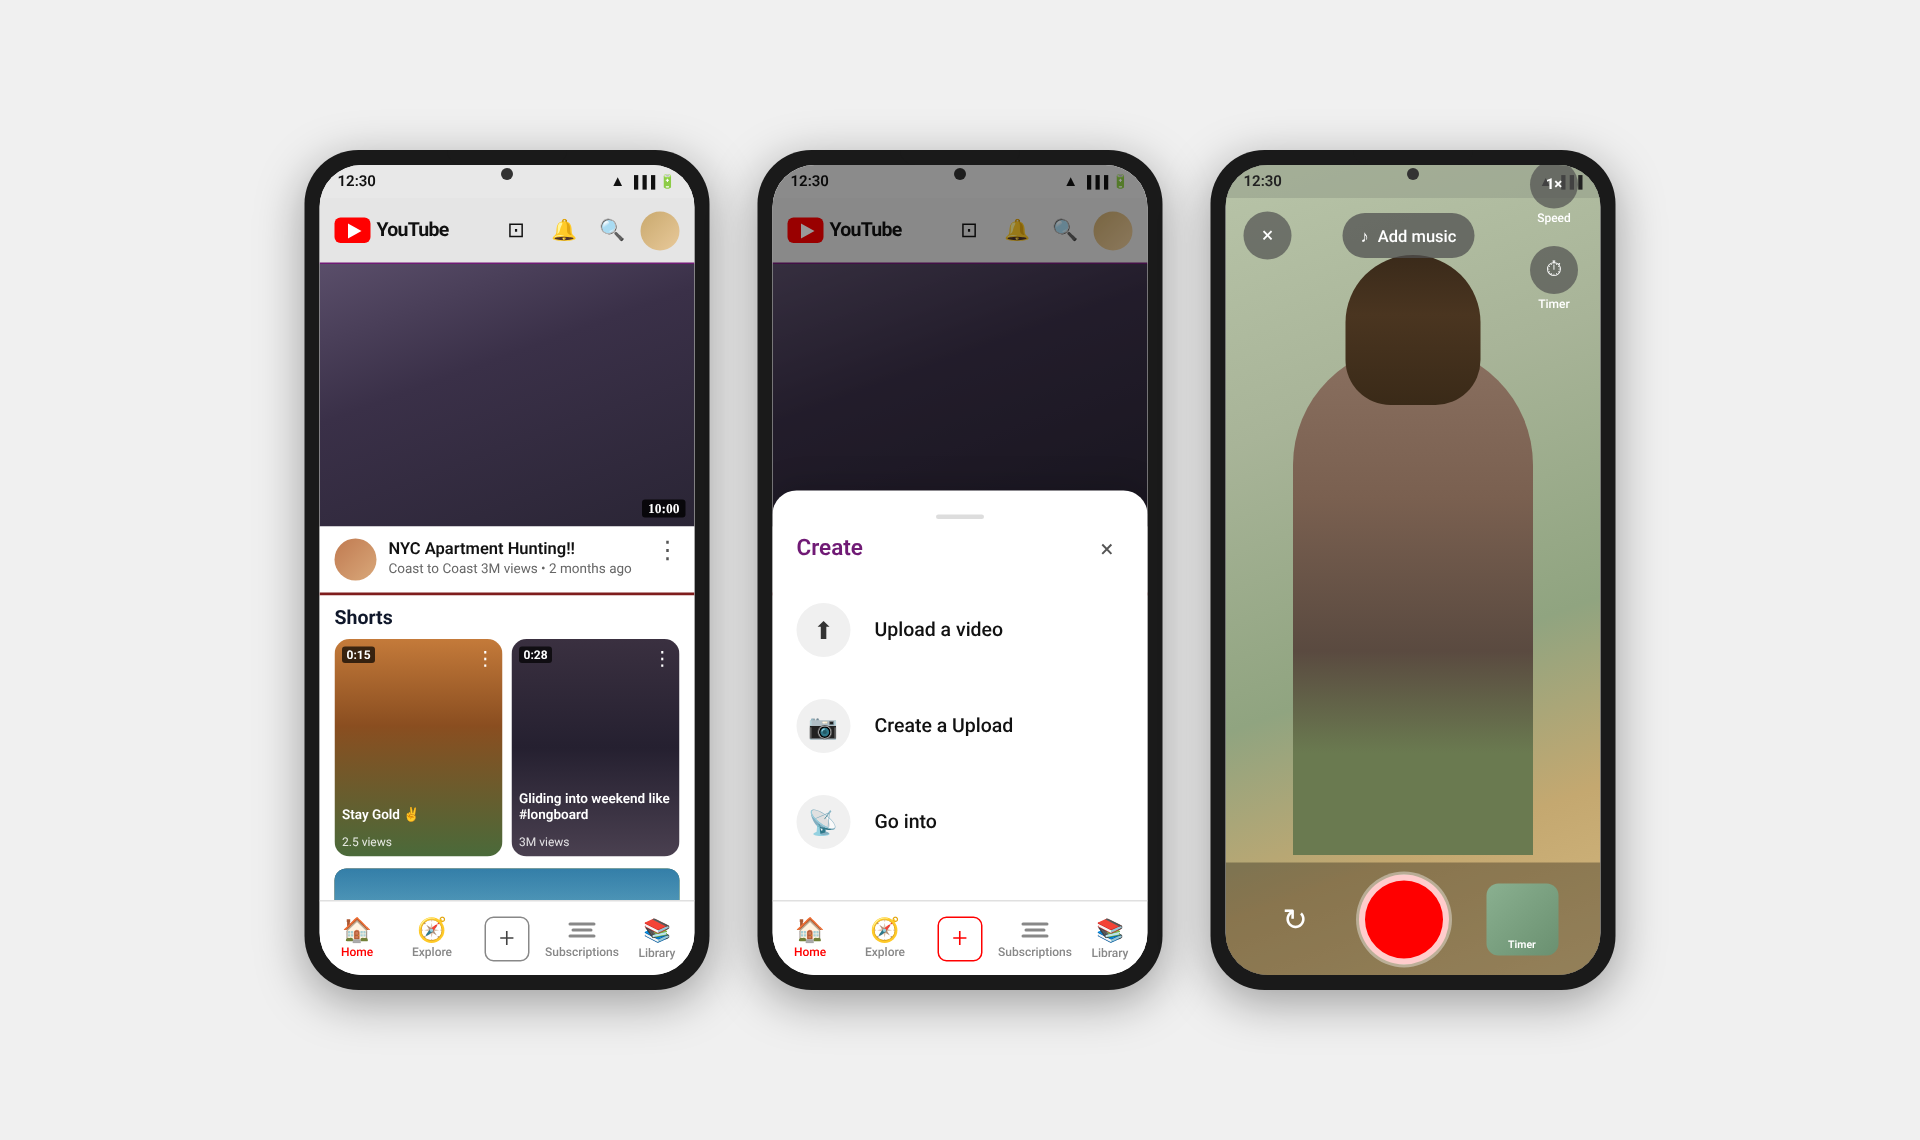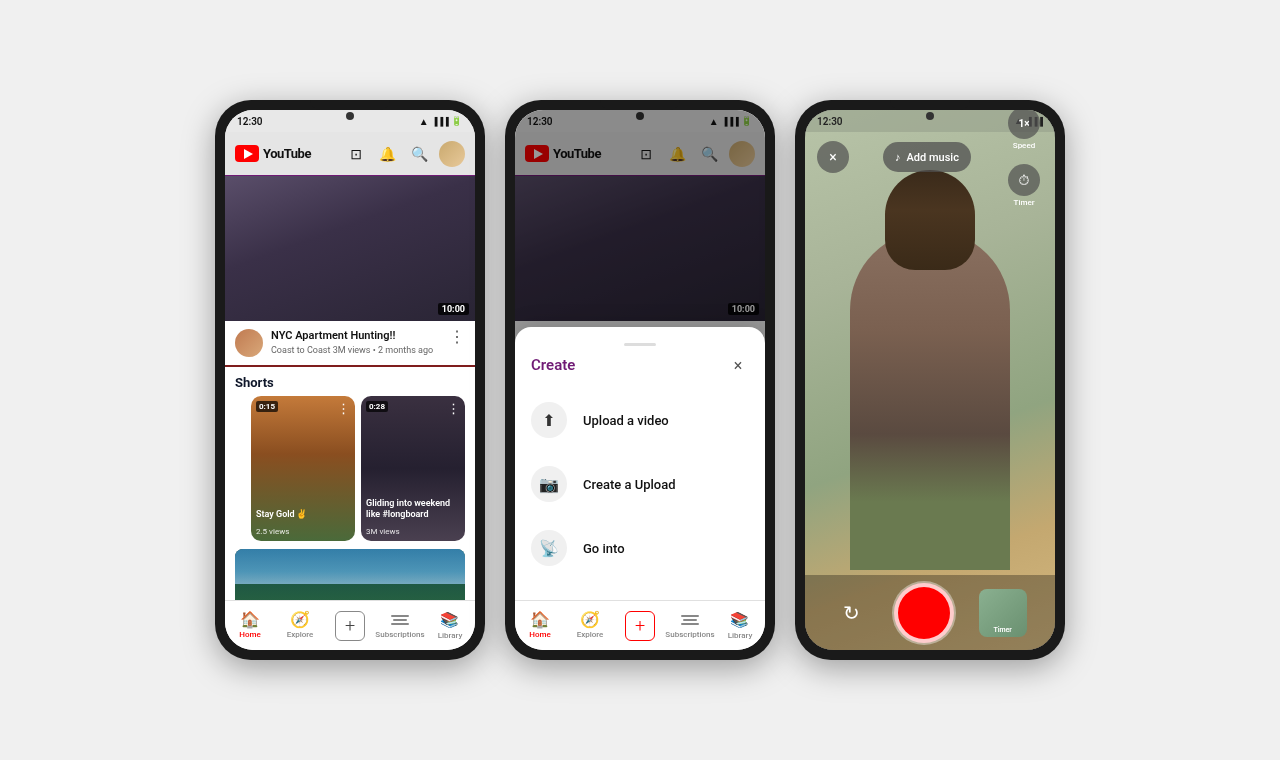--- a/index.html
+++ b/index.html
@@ -8,21 +8,21 @@
       display: flex;
       justify-content: center;
       align-items: center;
       width: 1280px;
       height: 760px;
       font-family: 'Roboto', Arial, sans-serif;
       overflow: hidden;
     }
     .phones-container {
       display: flex;
-      gap: 20px;
+      gap: 32px;
       align-items: center;
       justify-content: center;
       padding: 20px;
     }
 
     
     .phone {
       width: 270px;
       height: 560px;
       background: #1a1a1a;
@@ -137,25 +137,26 @@
       width: 26px;
       height: 26px;
       border-radius: 50%;
       background: linear-gradient(135deg, #c9a96e, #e8c99a);
       overflow: hidden;
     }
 
     
     .video-thumb {
       width: 100%;
-      height: 145px;
+      height: 175px;
       background: linear-gradient(180deg, #3a3a4a 0%, #2a2a35 100%);
       position: relative;
       flex-shrink: 0;
       overflow: hidden;
+      font-family: Liberation Serif, serif;
     }
     .video-thumb-bg {
       width: 100%;
       height: 100%;
       background: linear-gradient(160deg, #5a4e6a 0%, #3a3048 40%, #2a2535 100%);
     }
     .video-duration {
       position: absolute;
       bottom: 6px;
       right: 6px;
@@ -210,21 +211,20 @@
     .shorts-title {
       font-size: 13px;
       font-weight: 700;
       color: #0f172a;
       padding: 8px 10px 6px;
     }
     .shorts-row {
       display: flex;
       gap: 6px;
       padding: 0 10px;
-      margin-left: 16px;
     }
     .short-card {
       flex: 1;
       height: 145px;
       border-radius: 10px;
       overflow: hidden;
       position: relative;
     }
     .short-card-bg-1 {
       width: 100%;

